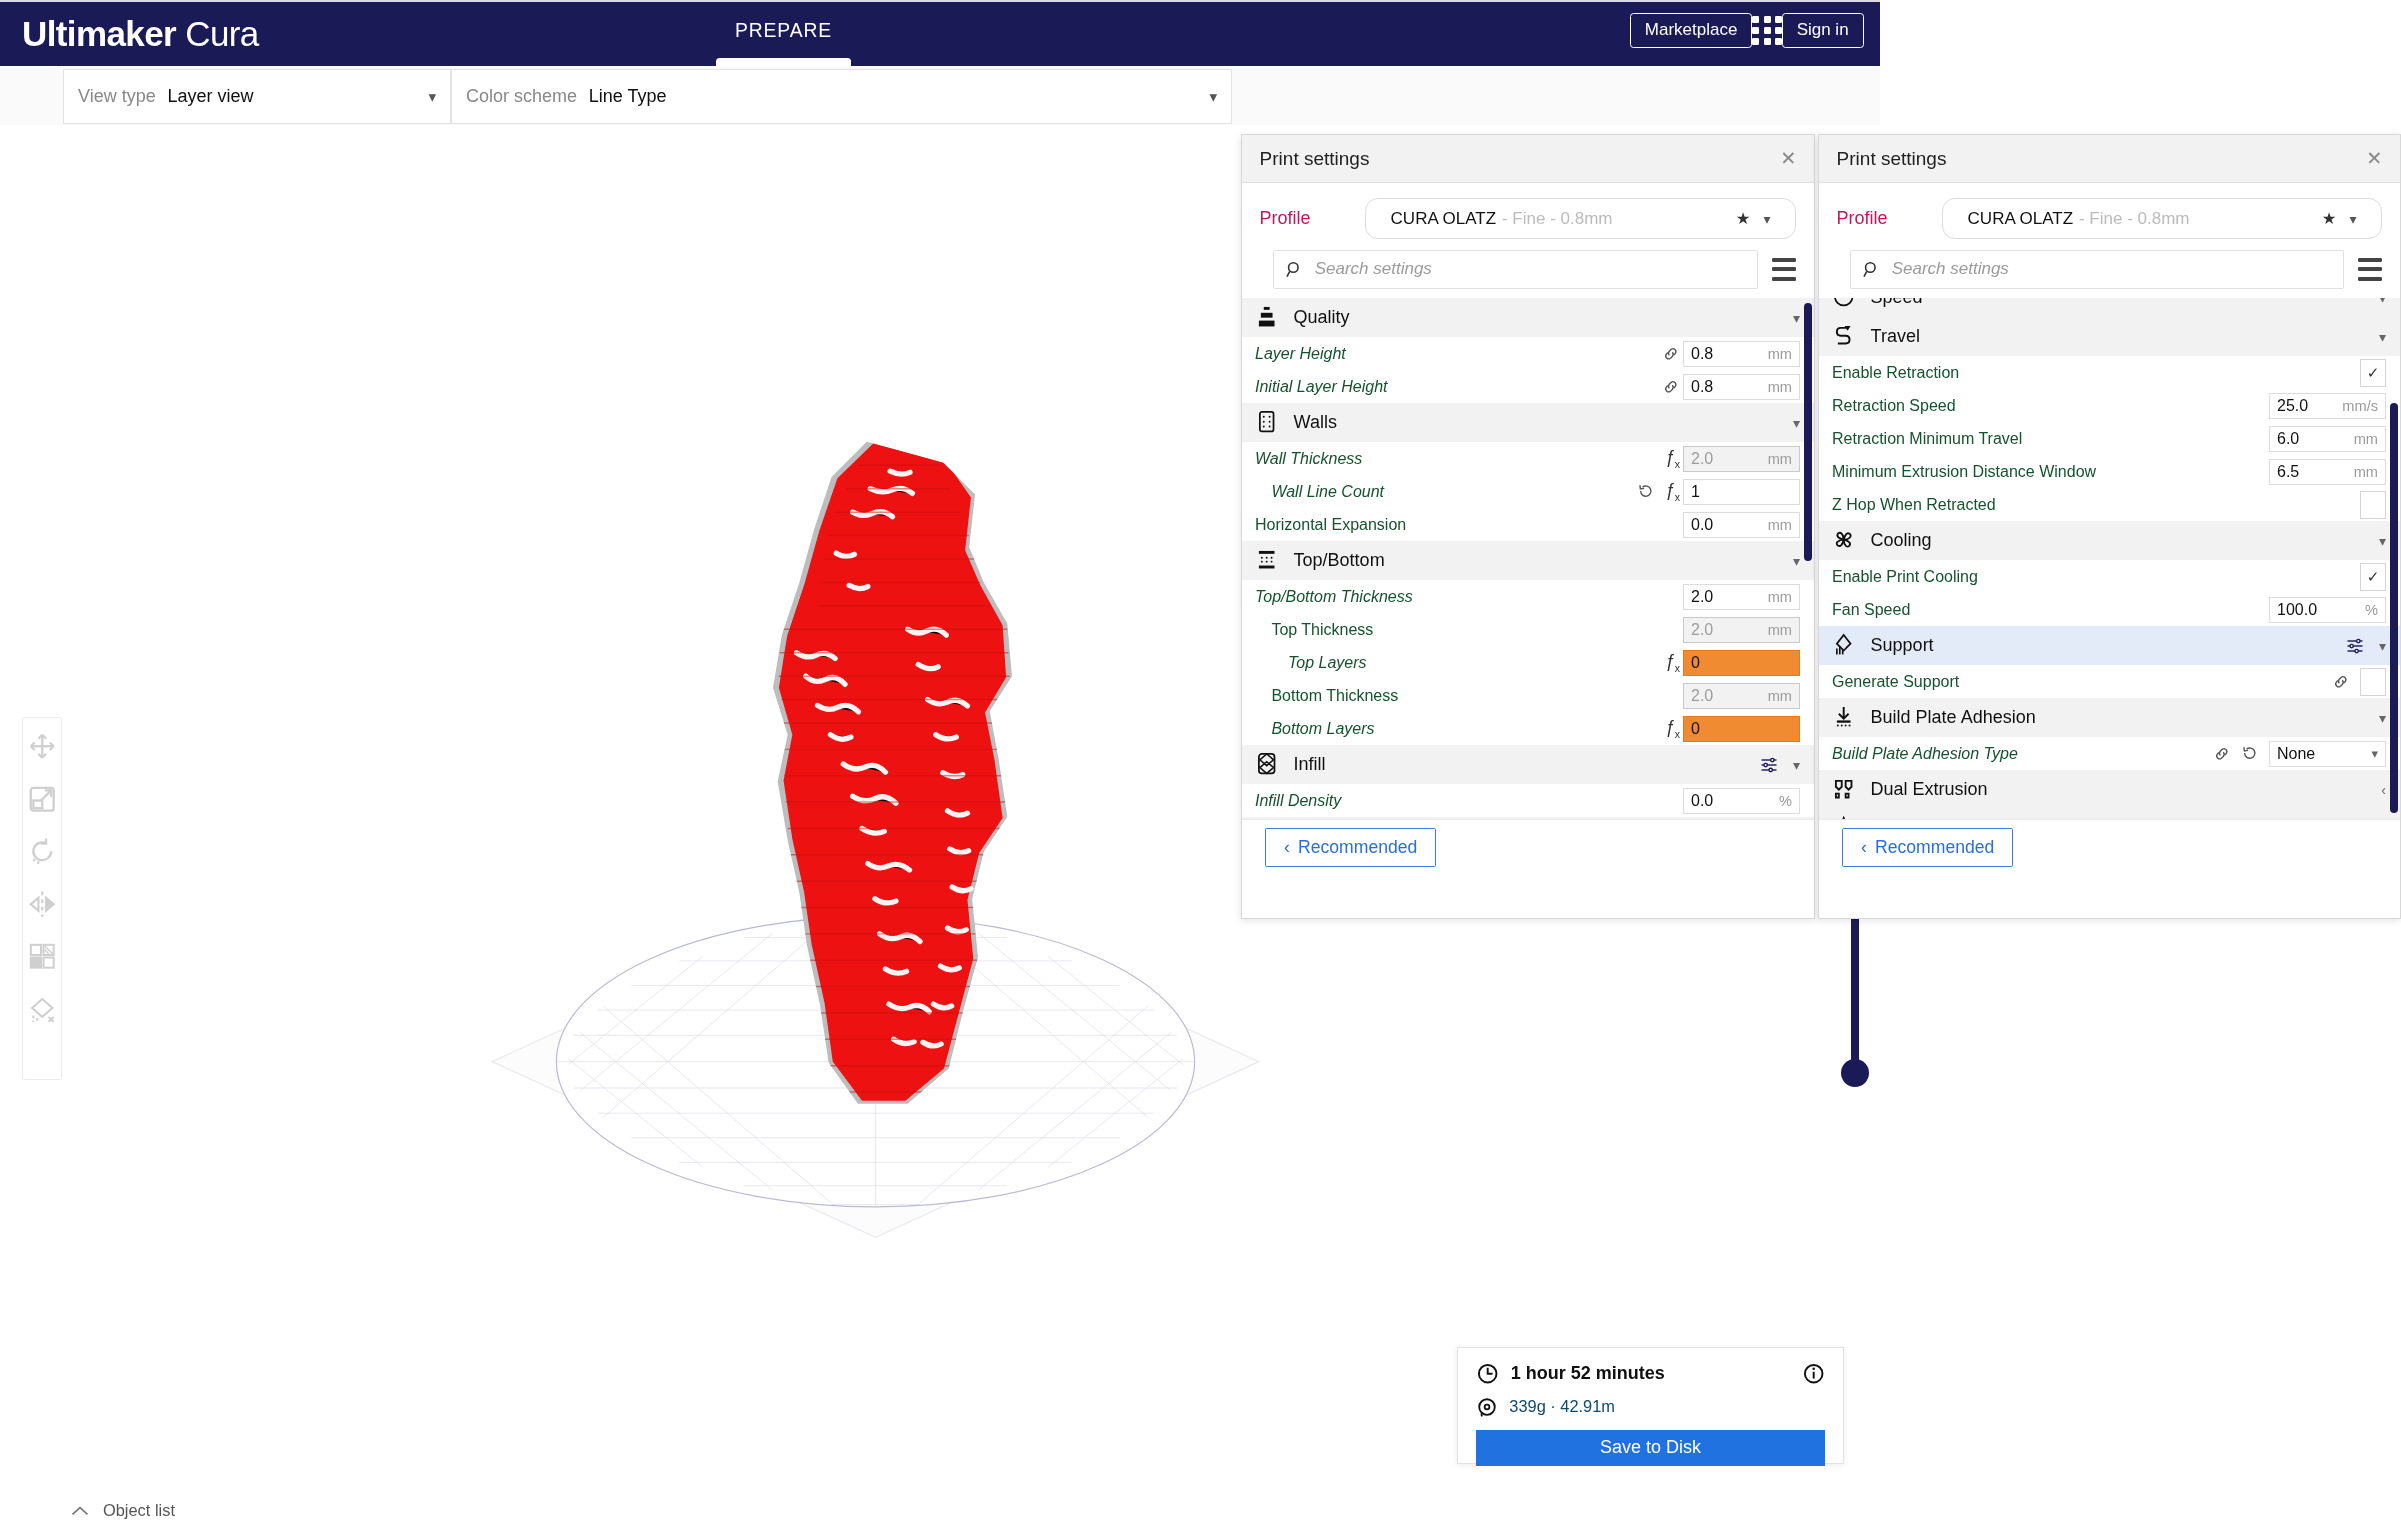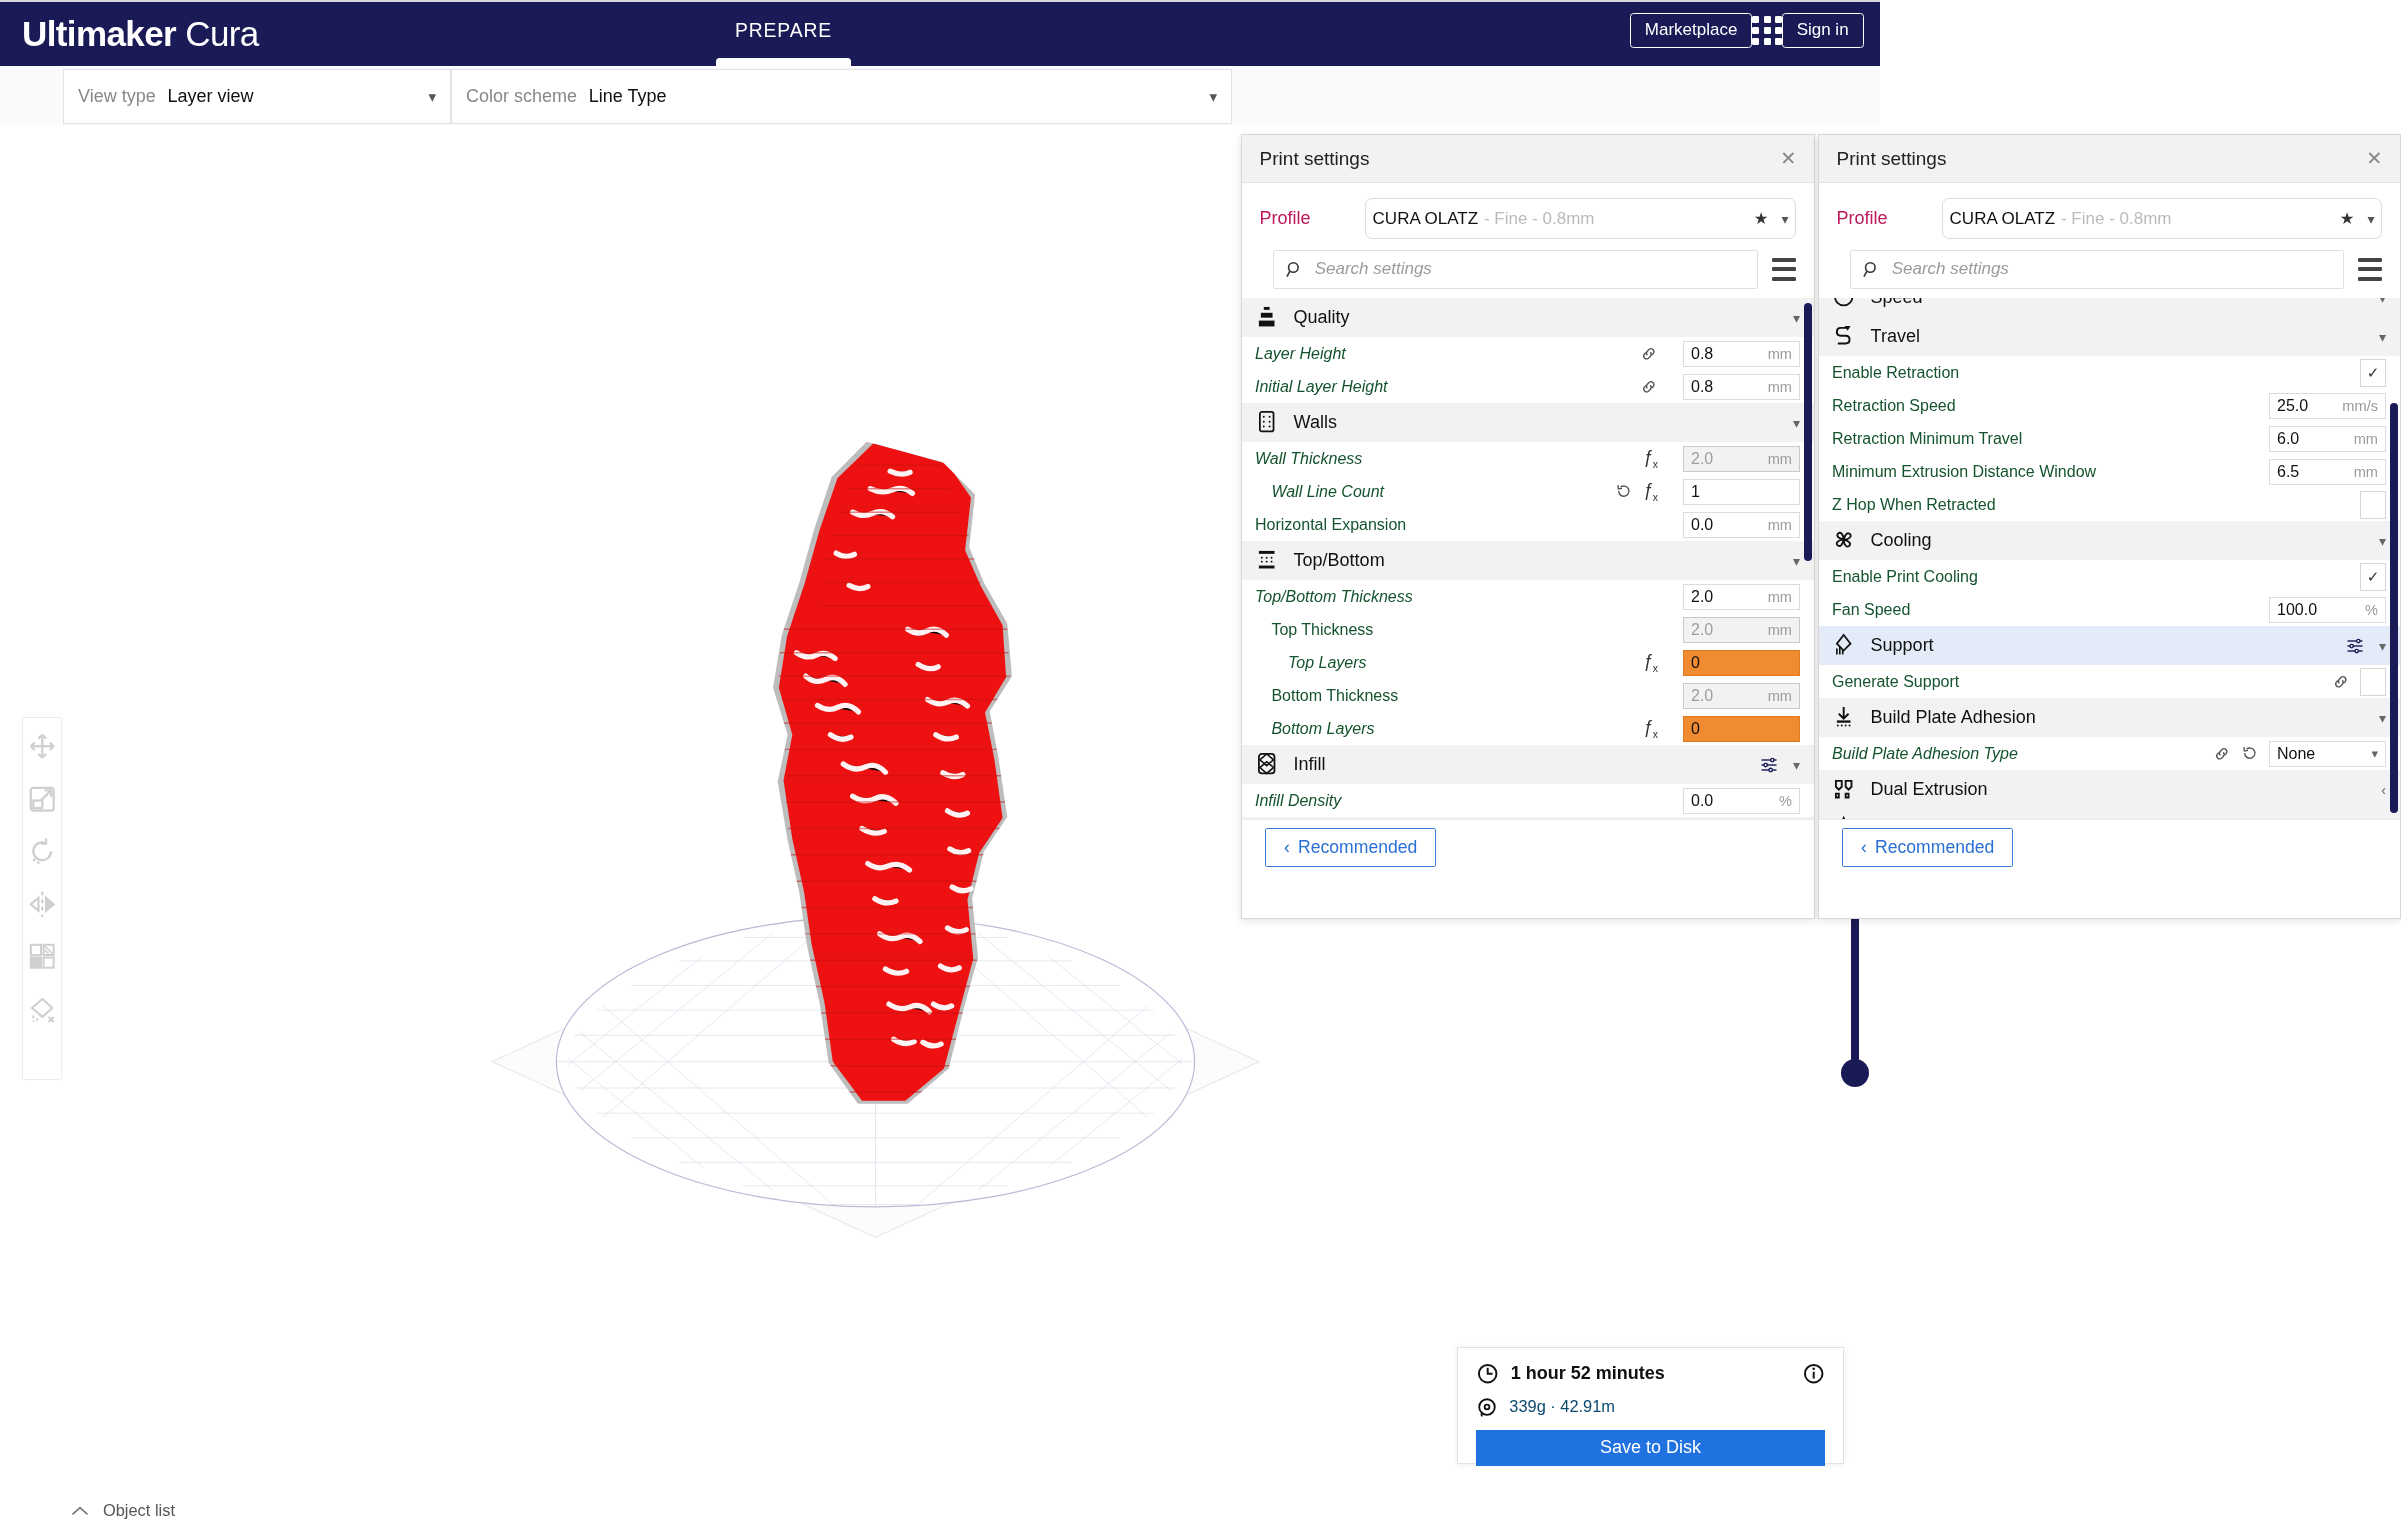--- a/index.html
+++ b/index.html
@@ -75,22 +75,22 @@
   .panel-head {
     height:48px; background:#f2f2f2; border-bottom:0.6px solid #e0e0e0;
     display:flex; align-items:center; justify-content:space-between; padding:0 17.6px;
   }
   .panel-title { font-size:19px; color:#222; }
   .xbtn { font-size:19.3px; color:#888; cursor:pointer; background:none; border:none; font-family:"Liberation Sans",sans-serif; }
 
   .profile-row { display:flex; align-items:center; padding:15.2px 17.6px 8.2px 17.6px; }
   .profile-lbl { font-size:18px; color:#be185d; width:105px; }
   .profile-field {
-    flex:1; height:41px; border:0.6px solid #dcdcdc; border-radius:7px; background:#fff;
-    display:flex; align-items:center; padding:0 7px; cursor:pointer;
+    flex:1; height:41px; border:0.6px solid #dcdcdc; border-radius:13px; background:#fff;
+    display:flex; align-items:center; padding:0 25px; cursor:pointer;
   }
   .profile-name { font-size:17px; color:#111; }
   .profile-sub { font-size:17px; color:#bbbbbb; margin-left:5.9px; }
   .star { margin-left:auto; font-size:16.4px; color:#333; }
   .pchev { margin-left:13px; font-size:14px; color:#555; }
 
   .search-row { display:flex; align-items:center; gap:14px; padding:2.3px 17.6px 9.4px 30.5px; }
   .search-box {
     flex:1; height:39px; border:0.6px solid #e0e0e0; border-radius:1.8px; background:#fff;
     display:flex; align-items:center; padding:0 11.7px; gap:10.5px; cursor:text;
@@ -106,21 +106,21 @@
   }
   .cat.sel { background:#e4ebf8; }
   .cat-name { font-size:18px; font-weight:400; color:#111;text-align:center; }
   .cat-right { margin-left:auto; display:flex; align-items:center; gap:14px; color:#666; font-size:14px; }
   .srow { height:33px; display:flex; align-items:center; padding:0 14px 0 13px; }
   .slabel { font-size:16px; color:#14532d; font-style:italic; }
   .slabel.plain { font-style:normal; }
   .slabel.ind1 { margin-left:20px; }
   .sicons { margin-left:auto; display:flex; align-items:center; gap:10.5px; color:#555; font-size:15.2px; }
   .sfield {
-    width:117px; height:26px; margin-left:25px; border:0.6px solid #dcdcdc; background:#fff;
+    width:117px; height:26px; margin-left:3px; border:0.6px solid #dcdcdc; background:#fff;
     display:flex; align-items:center; padding:0 7px; cursor:text;
   }
   .sfield.dim { background:#f2f2f2; border-color:#c9c9c9; }
   .sfield.warn { background:#f08b32; border-color:#e07a21; }
   .sval { font-size:16px; color:#111; }
   .sfield.dim .sval { color:#9d9d9d; }
   .sunit { margin-left:auto; font-size:14.6px; color:#9b9b9b; }
   .scheck {
     width:26px; height:28px; margin-left:10.5px; border:0.6px solid #d5d5d5; background:#fff;
     display:flex; align-items:center; justify-content:center; font-size:15.2px; color:#333; cursor:pointer;

